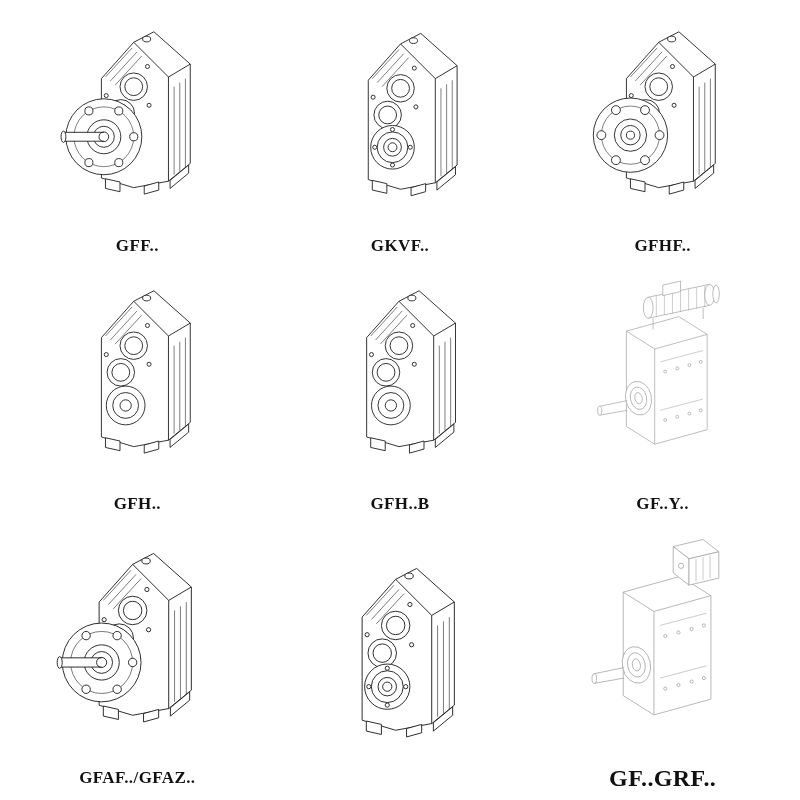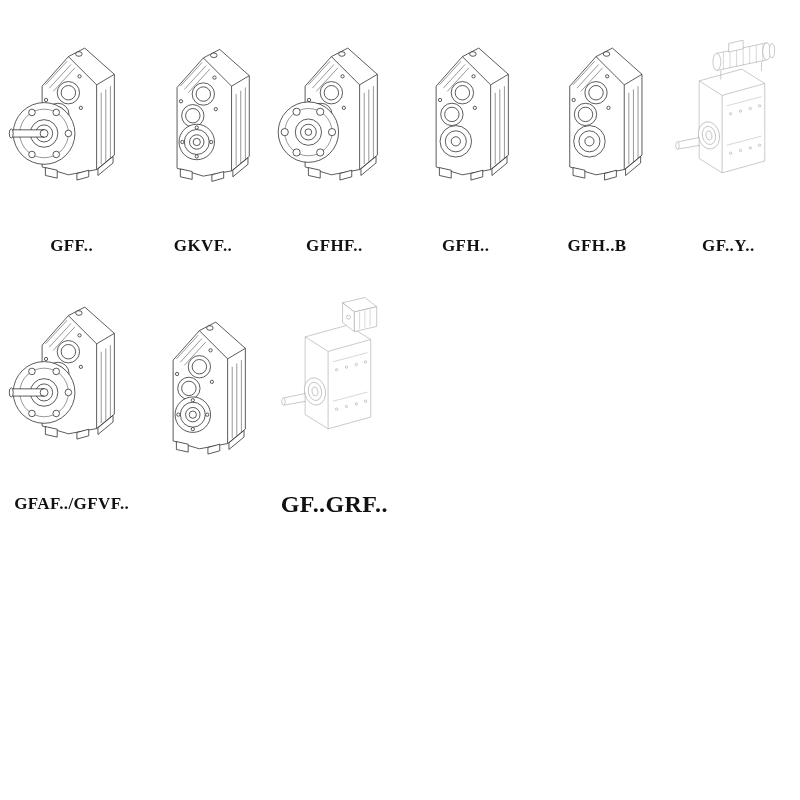--- a/index.html
+++ b/index.html
@@ -1,18 +1,18 @@
 <!DOCTYPE html>
 <html><head>
 <meta charset="utf-8">
 <style>
   * { margin:0; padding:0; box-sizing:border-box; }
   html,body { width:800px; height:800px; background:#ffffff; overflow:hidden;
               font-family:"Liberation Serif", serif; }
-  .grid { display:grid; grid-template-columns:repeat(6,1fr);
+  .grid { display:grid; grid-template-columns:repeat(3,1fr);
           grid-template-rows:260px 258px 274px; padding:4px 6px 0; width:100%; height:100%; }
   .cell { display:flex; flex-direction:column; align-items:center; justify-content:flex-end; min-width:0; }
   .art { flex:1 1 auto; display:flex; align-items:center; justify-content:center; width:100%; }
   .art svg { height:210px; }
   .cell.row3 .art svg { height:218px; }
   .cell.bigart .art svg { height:228px; }
   .boxed { outline:1px solid #c9c9c9; }
   .lbl { font-weight:bold; font-size:17px; letter-spacing:.4px; color:#111;
          padding:2px 0 8px; white-space:nowrap; }
   .lbl.big { font-size:24px; padding-bottom:4px; }
@@ -211,21 +211,21 @@
     </div>
     <figcaption class="lbl">GF..Y..</figcaption>
   </figure>
 
   <figure class="cell row3">
     <div class="art">
       <svg viewBox="0 0 200 260">
           <use href="#sym-gff" stroke="#1c1c1c" stroke-width="1.1"></use>
         </svg>
     </div>
-    <figcaption class="lbl">GFAF../GFVF..</figcaption>
+    <figcaption class="lbl">GFAF../GFAZ..</figcaption>
   </figure>
 
   <figure class="cell row3">
     <div class="art">
       <svg viewBox="0 0 200 260">
           <use href="#sym-hollow" stroke="#1c1c1c" stroke-width="1.1"></use>
         </svg>
     </div>
   </figure>
 

